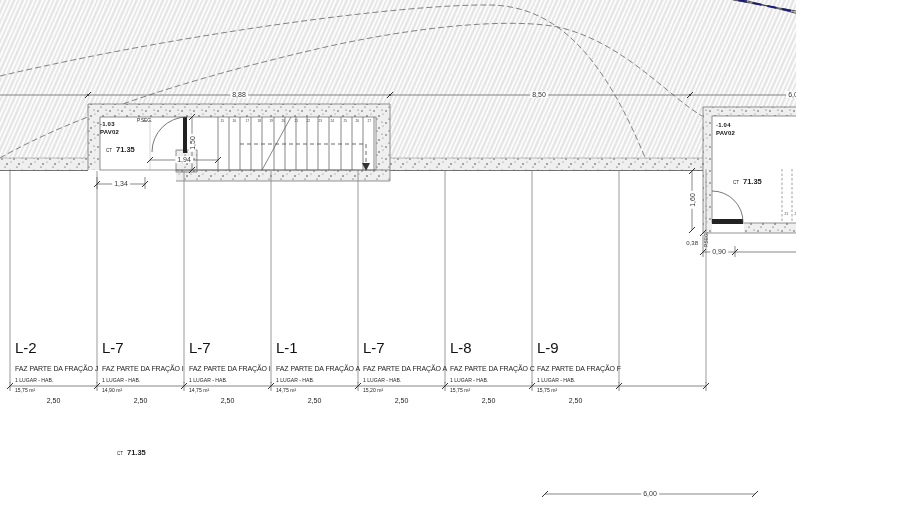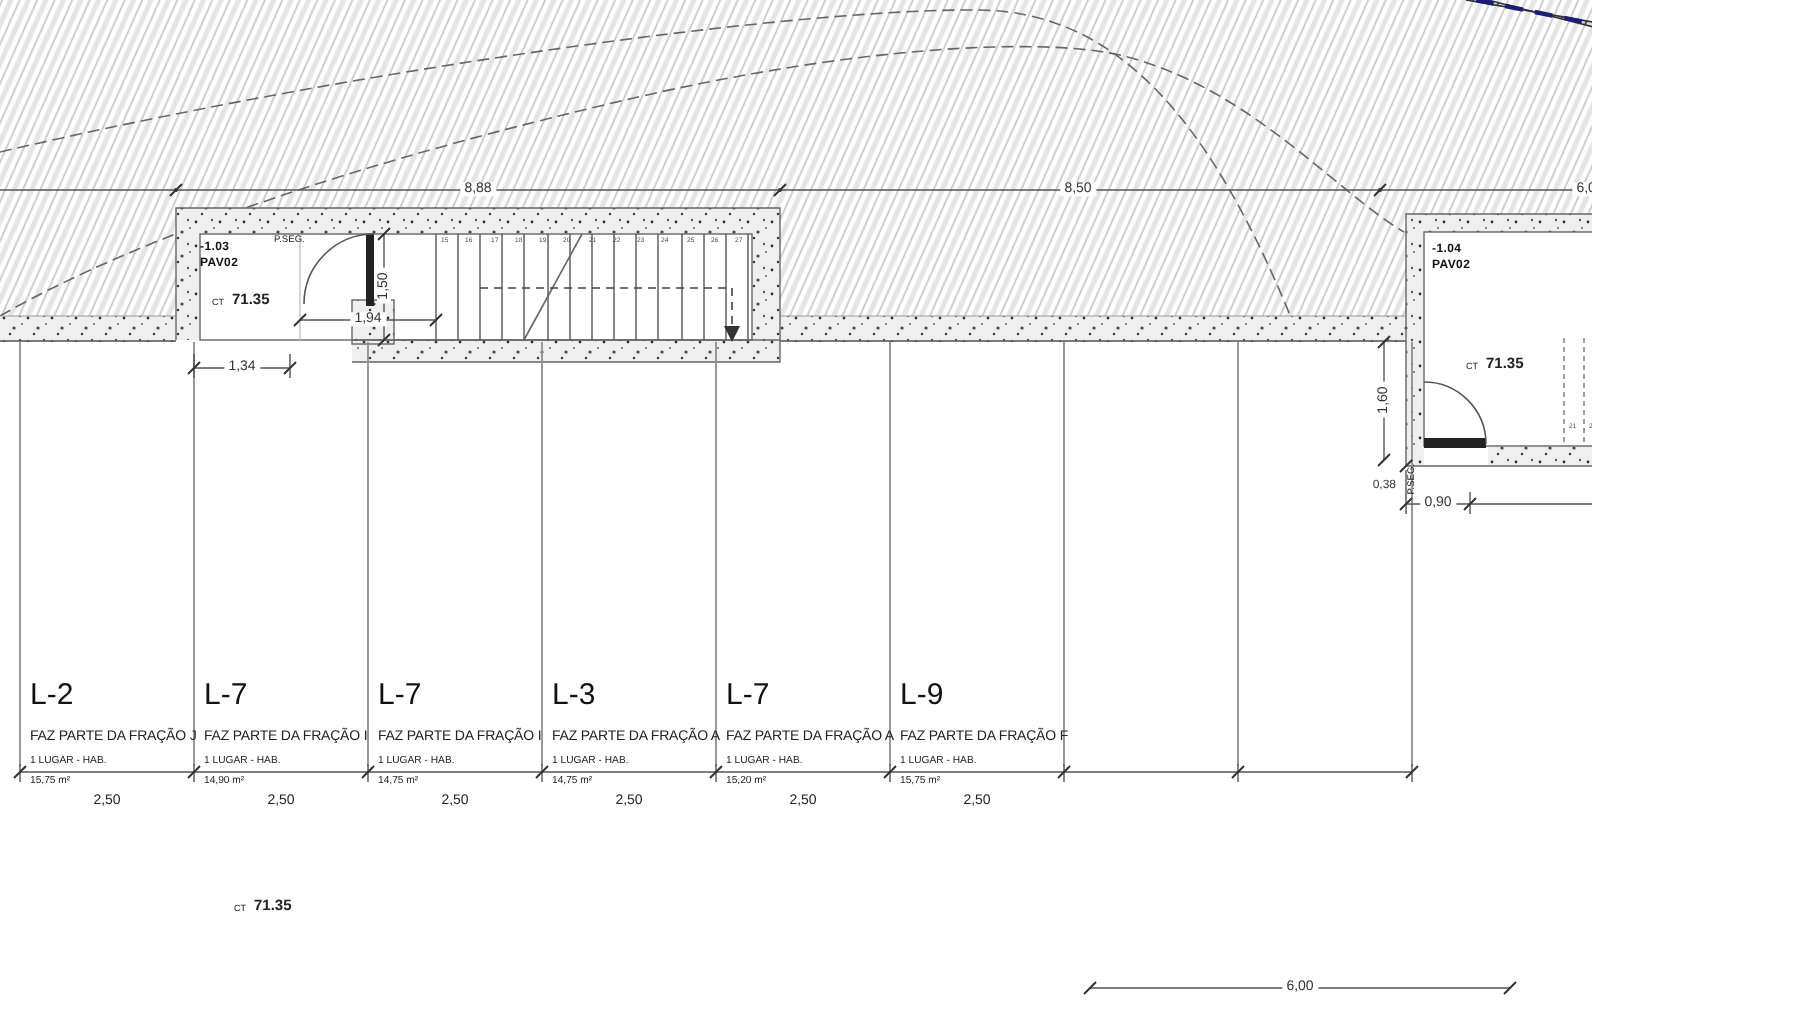--- a/index.html
+++ b/index.html
@@ -240,34 +240,41 @@
       <div class="wd">2,50</div>
     </div>
       <div class="bay">
       <div class="nm">L-7</div>
       <div class="fr">FAZ PARTE DA FRAÇÃO I</div>
       <div class="us">1 LUGAR - HAB.</div>
       <div class="ar">14,75 m²</div>
       <div class="wd">2,50</div>
     </div>
       <div class="bay">
-      <div class="nm">L-3</div>
+      <div class="nm">L-1</div>
       <div class="fr">FAZ PARTE DA FRAÇÃO A</div>
       <div class="us">1 LUGAR - HAB.</div>
       <div class="ar">14,75 m²</div>
       <div class="wd">2,50</div>
     </div>
       <div class="bay">
       <div class="nm">L-7</div>
       <div class="fr">FAZ PARTE DA FRAÇÃO A</div>
       <div class="us">1 LUGAR - HAB.</div>
       <div class="ar">15,20 m²</div>
       <div class="wd">2,50</div>
     </div>
       <div class="bay">
+      <div class="nm">L-8</div>
+      <div class="fr">FAZ PARTE DA FRAÇÃO C</div>
+      <div class="us">1 LUGAR - HAB.</div>
+      <div class="ar">15,75 m²</div>
+      <div class="wd">2,50</div>
+    </div>
+      <div class="bay">
       <div class="nm">L-9</div>
       <div class="fr">FAZ PARTE DA FRAÇÃO F</div>
       <div class="us">1 LUGAR - HAB.</div>
       <div class="ar">15,75 m²</div>
       <div class="wd">2,50</div>
     </div>
     </div>
 
 </div>
 

